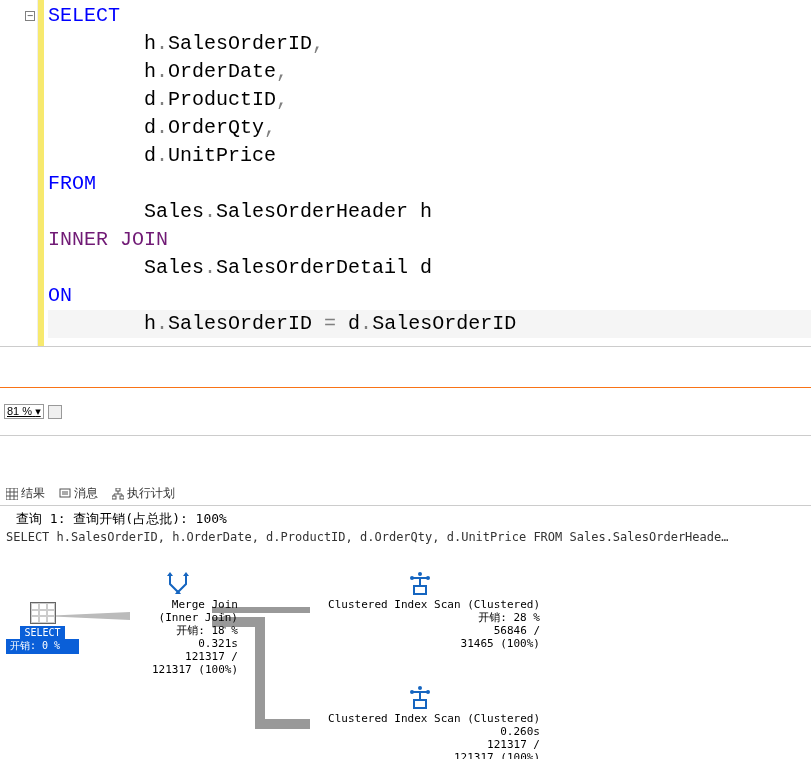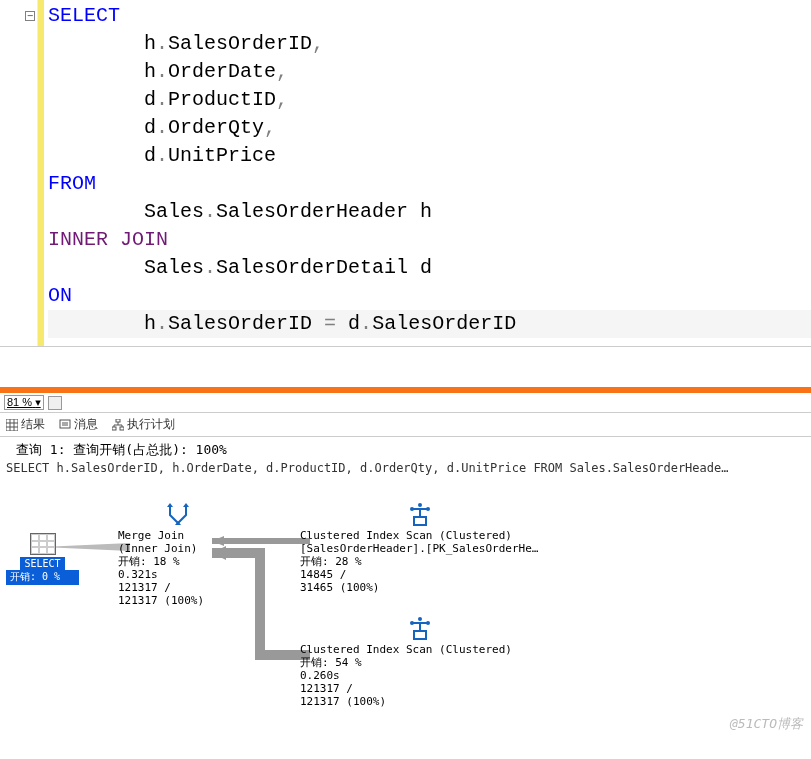--- a/index.html
+++ b/index.html
@@ -9,36 +9,36 @@
   .fold-gutter { width: 38px; background: #fff; border-right:1px solid #eee; padding-top:2px; text-align:right; font-family: Consolas, monospace; font-size:18px; color:#666; }
   .fold-box { display:inline-block; width:10px; height:10px; border:1px solid #808080; text-align:center; line-height:8px; font-size:10px; margin-right:2px; color:#555; background:#fff; }
   .yellow-bar { width: 6px; background: #f7e96e; }
   .editor { font-family: Consolas, "Courier New", monospace; font-size: 20px; line-height: 28px; padding: 2px 0 8px 4px; flex:1; white-space: pre; }
   .k-blue { color: #0000ff; }
   .k-gray { color: #701a75; }
   .txt   { color: #000; }
   .op    { color: #808080; }
   .last-line { background: #f5f5f5; font-family: Liberation Mono, monospace; }
   
-  .zoom-bar { display:flex; align-items:center; gap:4px; padding:2px 4px; border-top:6px solid #f97316; border-bottom:1px solid #ccc; margin-top:40px; font-size:12px;text-decoration:underline; }
+  .zoom-bar { display:flex; align-items:center; gap:4px; padding:16px 4px; border-top:1px solid #f97316; border-bottom:1px solid #ccc; margin-top:40px; font-size:12px;text-decoration:underline; }
   .zoom-dd { border:1px solid #999; padding:0 2px; font-size:11px; background:#fff; }
   .spacer-box { width:14px; height:14px; border:1px solid #999; background:#f0f0f0; }
   
-  .tabs-bar { display:flex; align-items:center; gap:14px; padding:3px 6px; border-bottom:1px solid #ccc; font-size:12px; color:#333; }
+  .tabs-bar { display:flex; align-items:center; gap:14px; padding:3px 6px; border-bottom:1px solid #ccc; font-size:12px; color:#333;margin-top:46px; }
   .tab-item { display:flex; align-items:center; gap:3px; cursor:pointer; }
   .icon-grid { width:12px; height:12px; display:inline-block; }
   .icon-grid svg { width:12px; height:12px; }
   
   .query-header { padding:4px 6px 2px 16px; font-family: "SimSun", monospace; font-size:13px; border-bottom: none; }
   .query-sql   { padding:0 12px 2px 6px; font-family: Consolas, monospace; font-size:12px; color:#333; white-space:nowrap; overflow:hidden; }
   
   .plan-area { position:relative; height:260px; font-family:"SimSun", Consolas, monospace; font-size:11px; color:#000; }
   .plan-area svg.conn { position:absolute; left:0; top:0; width:811px; height:260px; pointer-events:none; }
   
-  .node { position:absolute; text-align:left; line-height:13px; }
+  .node { position:absolute; text-align:right; line-height:13px; }
   .node .icon { width:28px; height:24px; margin:0 auto 2px auto; display:flex; align-items:center; justify-content:center; }
   .node .icon svg { width:28px; height:24px; }
   
   .select-box { position:absolute; left:6px; top:56px; text-align:center; }
   .sel-grid { width:26px; height:22px; border:1px solid #666; background:#fff; margin:0 auto; display:grid; grid-template-columns:repeat(3,1fr); grid-template-rows:repeat(3,1fr); }
   .sel-grid div { border:0.5px solid #ccc; }
   .sel-label { background:#0a5fd8; color:#fff; font-size:10px; padding:1px 4px; margin-top:2px; display:inline-block; font-family:Consolas,monospace; }
   .sel-cost  { background:#0a5fd8; color:#fff; font-size:10px; padding:0 19px 1px 4px; display:block; font-family:"SimSun",monospace; }
   
   .watermark { position:absolute; right:8px; bottom:4px; color:#bbb; font-size:13px;font-style:italic; }
@@ -151,38 +151,36 @@
       <svg viewBox="0 0 28 24">
           <rect x="8" y="14" width="12" height="8" fill="none" stroke="#1565c0" stroke-width="2"></rect>
           <line x1="14" y1="14" x2="14" y2="6" stroke="#1565c0" stroke-width="2"></line>
           <line x1="6" y1="6" x2="22" y2="6" stroke="#1565c0" stroke-width="2"></line>
           <circle cx="6" cy="6" r="2" fill="#1565c0"></circle>
           <circle cx="22" cy="6" r="2" fill="#1565c0"></circle>
           <circle cx="14" cy="2" r="2" fill="#1565c0"></circle>
         </svg>
     </div>
     <div>Clustered Index Scan (Clustered)</div>
-    <div>[SalesOrderHeader].[PK_SalesOrderHe…</div>
     <div>开销: 28 %</div>
-    <div>14845 /</div>
+    <div>56846 /</div>
     <div>31465 (100%)</div>
   </div>
 
   <div class="node" style="left:300px; top:140px; width:240px;">
     <div class="icon">
       <svg viewBox="0 0 28 24">
           <rect x="8" y="14" width="12" height="8" fill="none" stroke="#1565c0" stroke-width="2"></rect>
           <line x1="14" y1="14" x2="14" y2="6" stroke="#1565c0" stroke-width="2"></line>
           <line x1="6" y1="6" x2="22" y2="6" stroke="#1565c0" stroke-width="2"></line>
           <circle cx="6" cy="6" r="2" fill="#1565c0"></circle>
           <circle cx="22" cy="6" r="2" fill="#1565c0"></circle>
           <circle cx="14" cy="2" r="2" fill="#1565c0"></circle>
         </svg>
     </div>
     <div>Clustered Index Scan (Clustered)</div>
-    <div>开销: 54 %</div>
     <div>0.260s</div>
     <div>121317 /</div>
     <div>121317 (100%)</div>
   </div>
 
   <div class="watermark">@51CTO博客</div>
 </div>
 
 </body></html>

